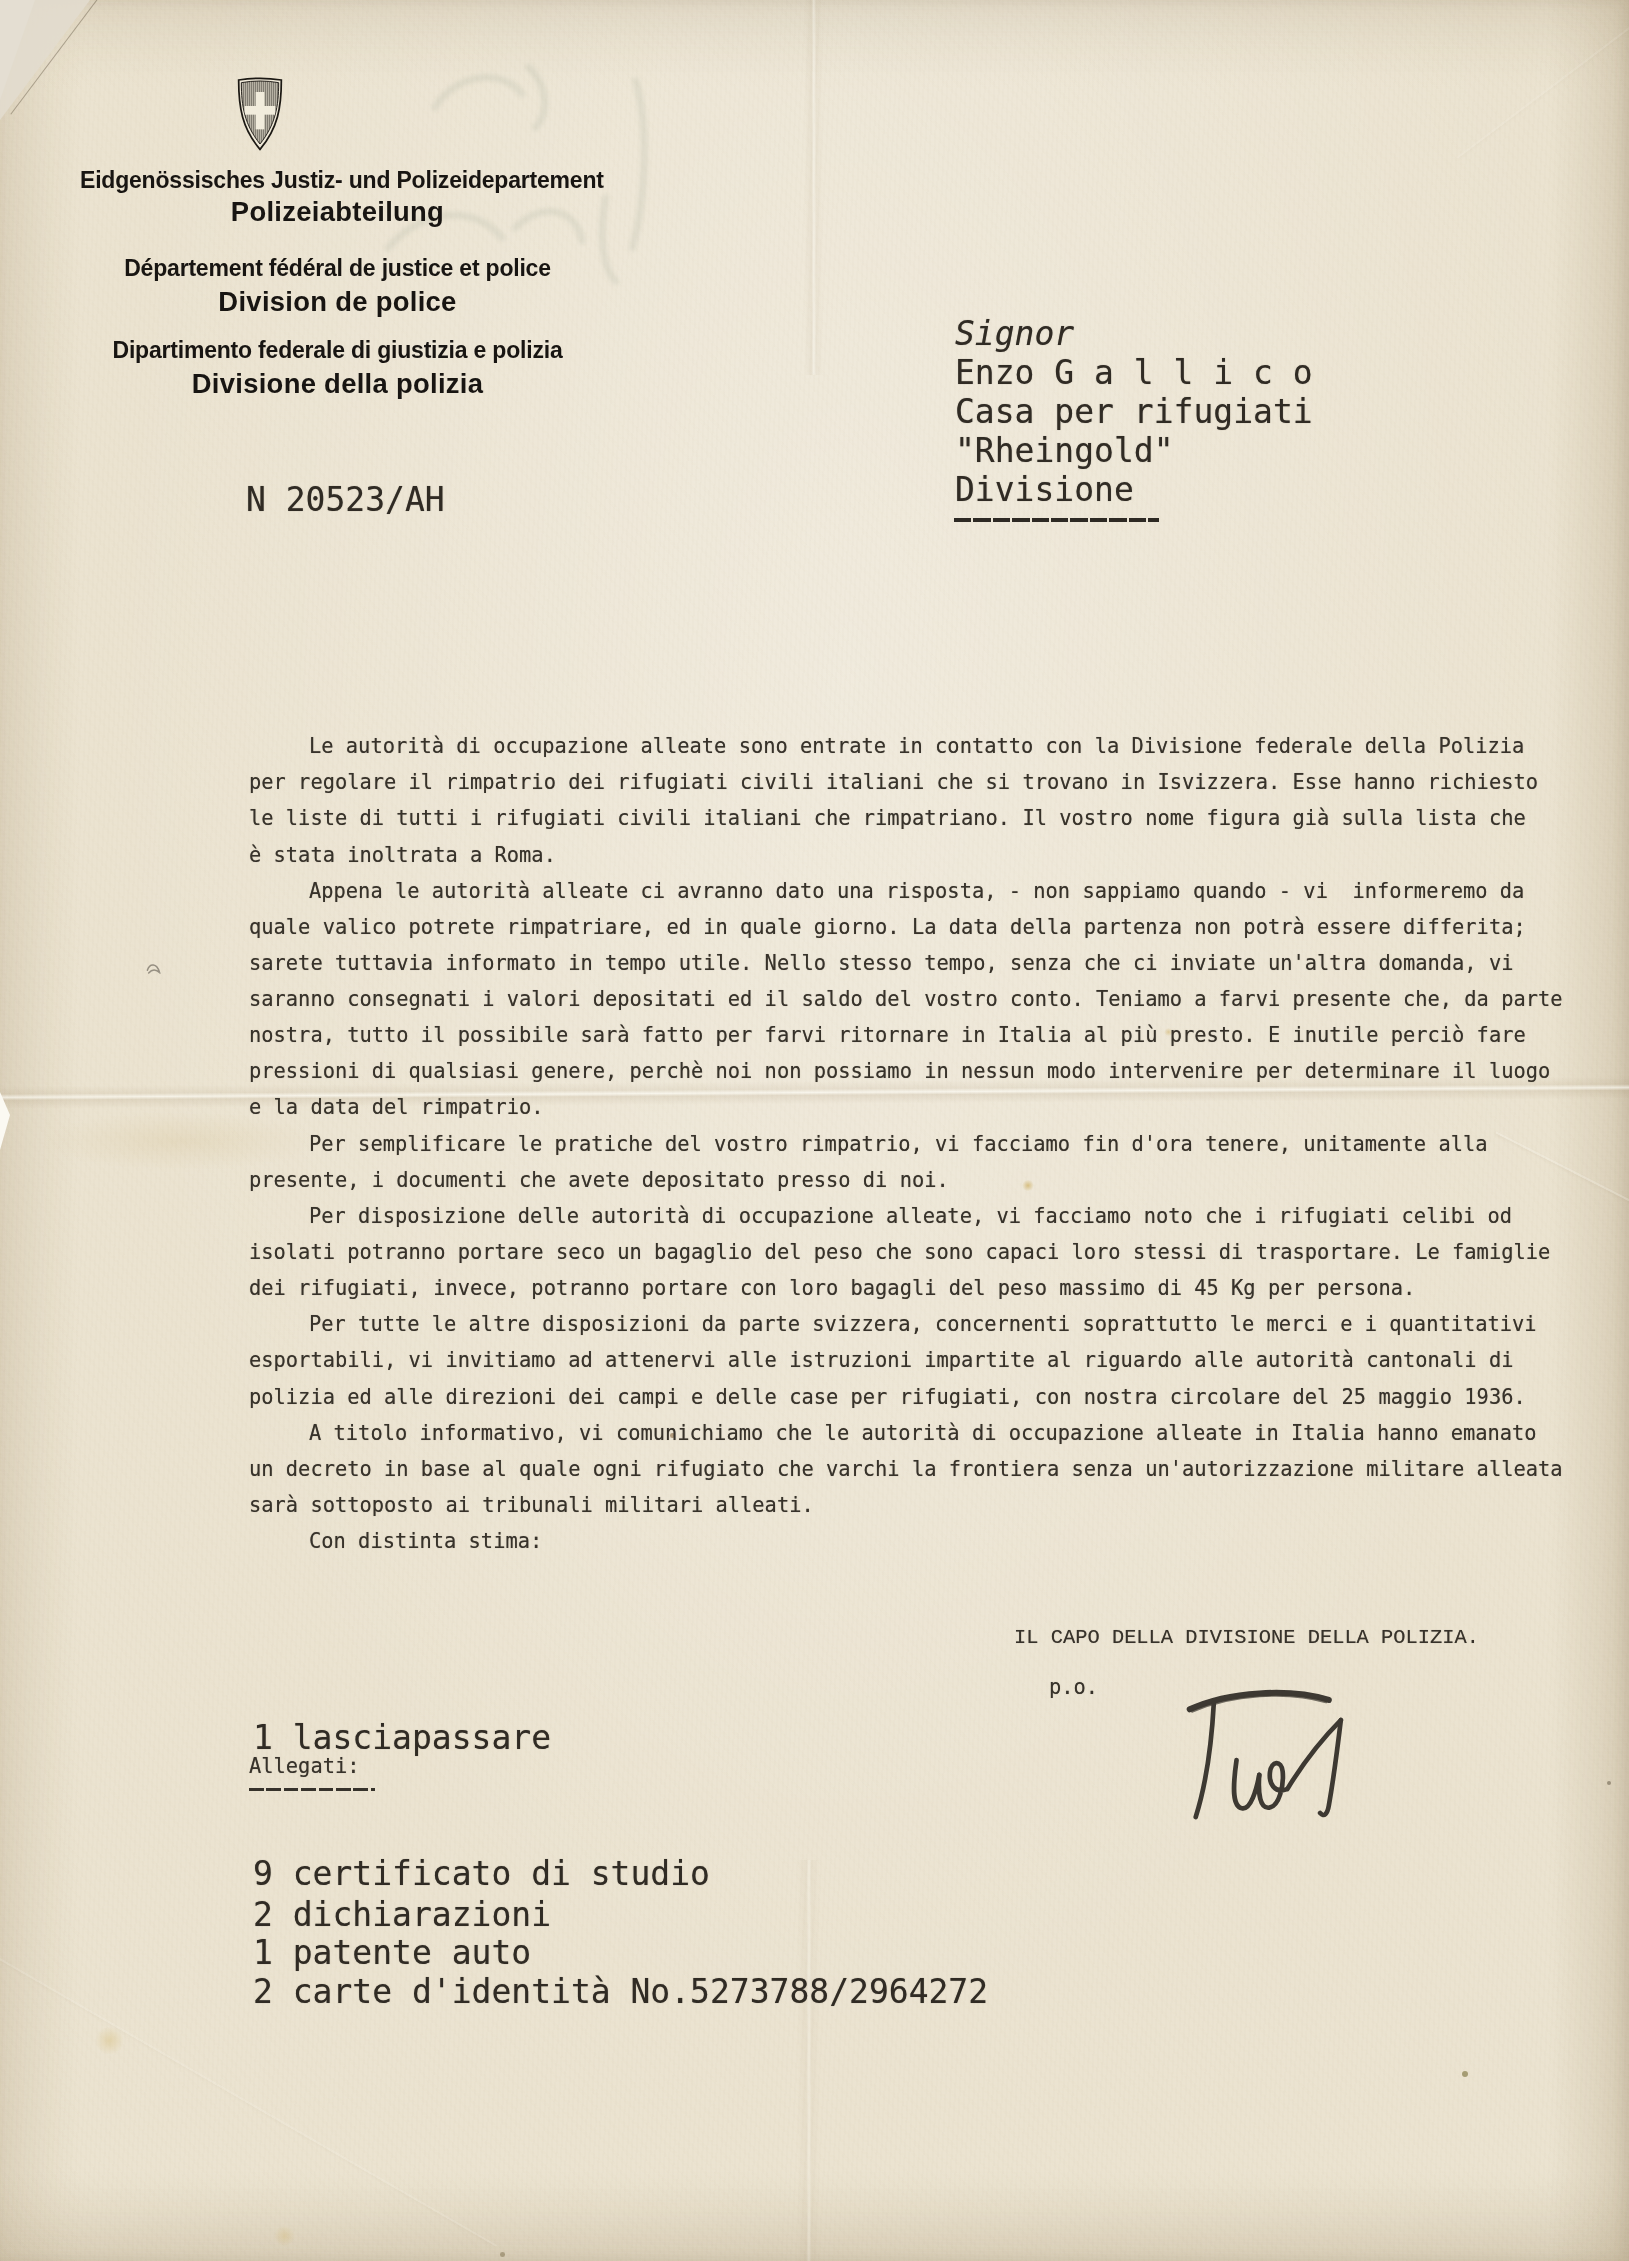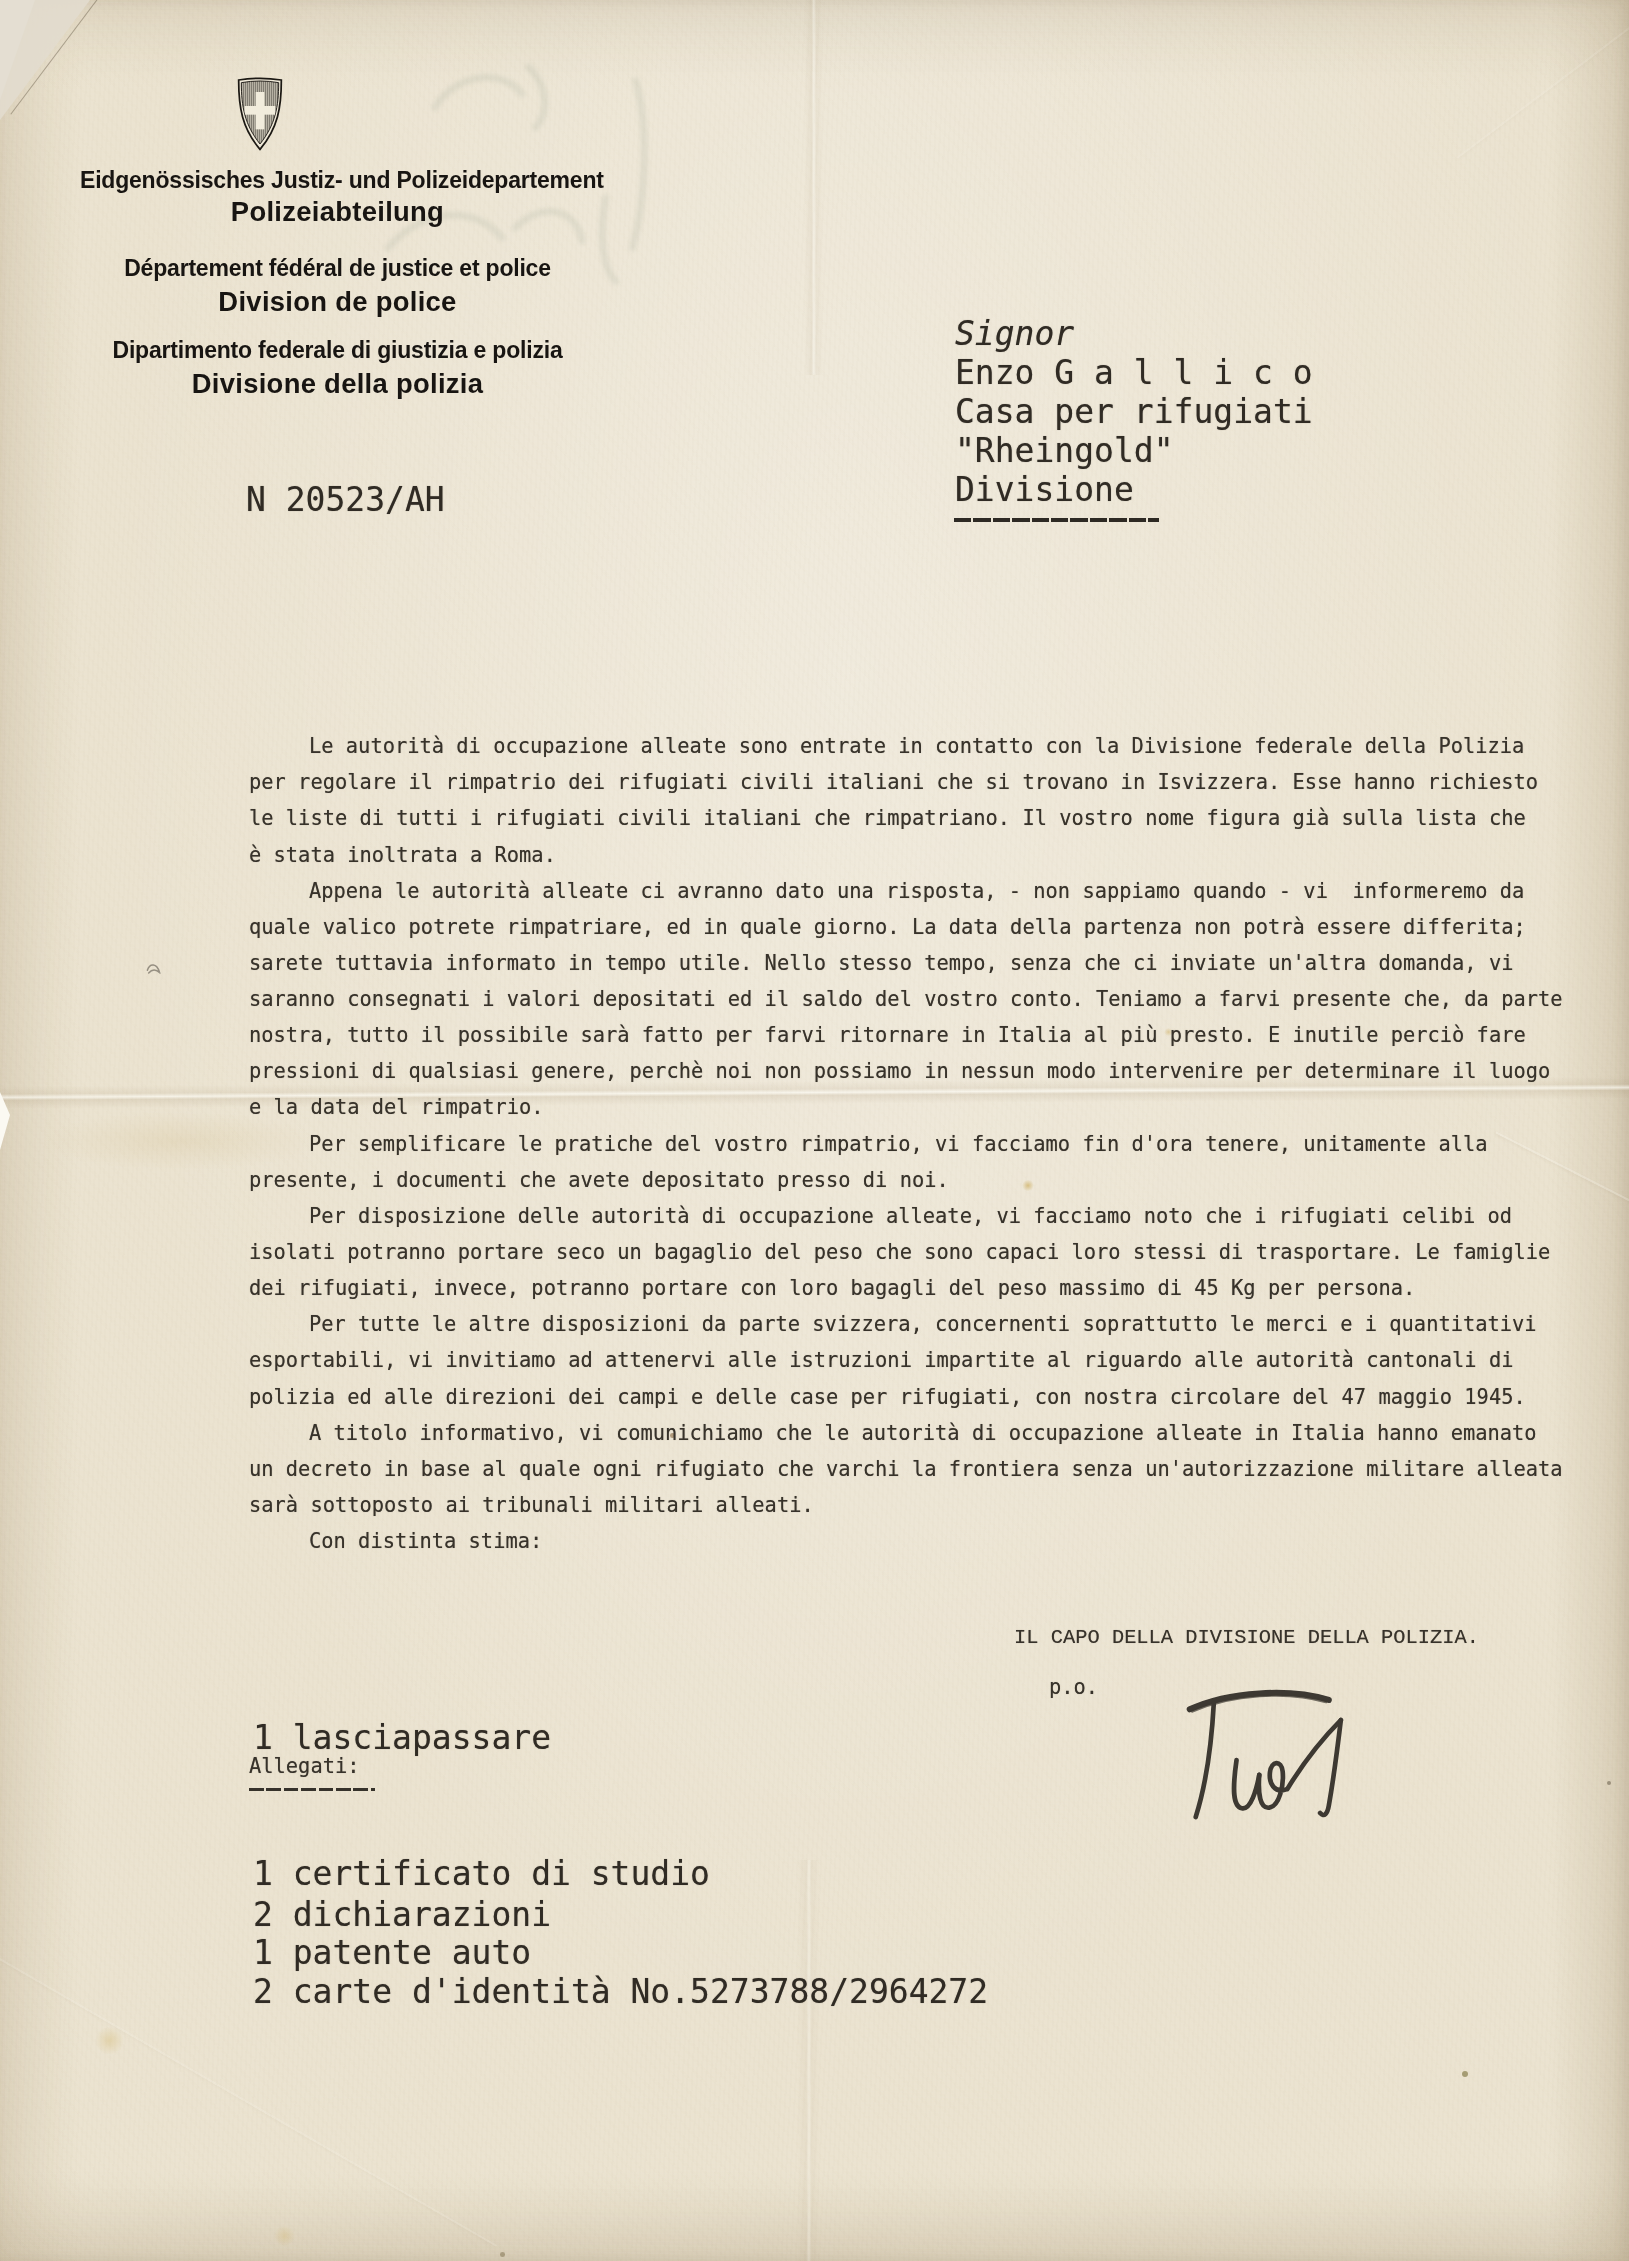--- a/index.html
+++ b/index.html
@@ -182,21 +182,21 @@
     <div class="abs tw-sm body-line" style="top:1022px;">nostra, tutto il possibile sarà fatto per farvi ritornare in Italia al più presto. E inutile perciò fare</div>
     <div class="abs tw-sm body-line" style="top:1058px;">pressioni di qualsiasi genere, perchè noi non possiamo in nessun modo intervenire per determinare il luogo</div>
     <div class="abs tw-sm body-line" style="top:1094px;">e la data del rimpatrio.</div>
     <div class="abs tw-sm body-line indent" style="top:1131px;">Per semplificare le pratiche del vostro rimpatrio, vi facciamo fin d'ora tenere, unitamente alla</div>
     <div class="abs tw-sm body-line" style="top:1167px;">presente, i documenti che avete depositato presso di noi.</div>
     <div class="abs tw-sm body-line indent" style="top:1203px;">Per disposizione delle autorità di occupazione alleate, vi facciamo noto che i rifugiati celibi od</div>
     <div class="abs tw-sm body-line" style="top:1239px;">isolati potranno portare seco un bagaglio del peso che sono capaci loro stessi di trasportare. Le famiglie</div>
     <div class="abs tw-sm body-line" style="top:1275px;">dei rifugiati, invece, potranno portare con loro bagagli del peso massimo di 45 Kg per persona.</div>
     <div class="abs tw-sm body-line indent" style="top:1311px;">Per tutte le altre disposizioni da parte svizzera, concernenti soprattutto le merci e i quantitativi</div>
     <div class="abs tw-sm body-line" style="top:1347px;">esportabili, vi invitiamo ad attenervi alle istruzioni impartite al riguardo alle autorità cantonali di</div>
-    <div class="abs tw-sm body-line" style="top:1384px;">polizia ed alle direzioni dei campi e delle case per rifugiati, con nostra circolare del 47 maggio 1945.</div>
+    <div class="abs tw-sm body-line" style="top:1384px;">polizia ed alle direzioni dei campi e delle case per rifugiati, con nostra circolare del 25 maggio 1936.</div>
     <div class="abs tw-sm body-line indent" style="top:1420px;">A titolo informativo, vi comunichiamo che le autorità di occupazione alleate in Italia hanno emanato</div>
     <div class="abs tw-sm body-line" style="top:1456px;">un decreto in base al quale ogni rifugiato che varchi la frontiera senza un'autorizzazione militare alleata</div>
     <div class="abs tw-sm body-line" style="top:1492px;">sarà sottoposto ai tribunali militari alleati.</div>
     <div class="abs tw-sm body-line indent" style="top:1528px;">Con distinta stima:</div>
   </div>
 
   <div class="abs tw-sm" style="left:1014px;top:1624px;font-family:Liberation Mono, monospace;">IL CAPO DELLA DIVISIONE DELLA POLIZIA.</div>
   <div class="abs tw-sm" style="left:1049px;top:1674px;">p.o.</div>
 
   <svg class="abs" style="left:1175px;top:1681px;" width="214" height="153" viewBox="0 0 320 228">
@@ -208,21 +208,21 @@
       <path d="M126,140 C124,168 127,191 141,189 C156,187 163,155 161,135 C159,117 144,119 142,136 C140,154 150,167 165,162" stroke-width="7"></path>
       <path d="M168,161 C193,120 224,82 248,58" stroke-width="7"></path>
       <path d="M248,58 C243,100 236,152 230,186 C228,198 223,204 217,197" stroke-width="7"></path>
     </g>
   </svg>
 
   <div>
     <div class="abs tw-sm" style="left:249px;top:1753px;">Allegati:</div>
     <div class="abs u-allegati"></div>
     <div class="abs tw-lg" style="left:253px;top:1718px;">1 lasciapassare</div>
-    <div class="abs tw-lg" style="left:253px;top:1854px;">1 certificato di studio</div>
+    <div class="abs tw-lg" style="left:253px;top:1854px;">9 certificato di studio</div>
     <div class="abs tw-lg" style="left:253px;top:1895px;">2 dichiarazioni</div>
     <div class="abs tw-lg" style="left:253px;top:1933px;">1 patente auto</div>
     <div class="abs tw-lg" style="left:253px;top:1972px;">2 carte d'identità No.5273788/2964272</div>
   </div>
 
   <svg class="abs" style="left:146px;top:961px;" width="17.4" height="14.7" viewBox="0 0 26 22">
     <path d="M2,14 C6,2 16,4 20,16 M4,18 C9,12 15,12 21,18" stroke="rgba(80,75,65,0.55)" stroke-width="2.2" fill="none" stroke-linecap="round"></path>
   </svg>
 </div>
 

